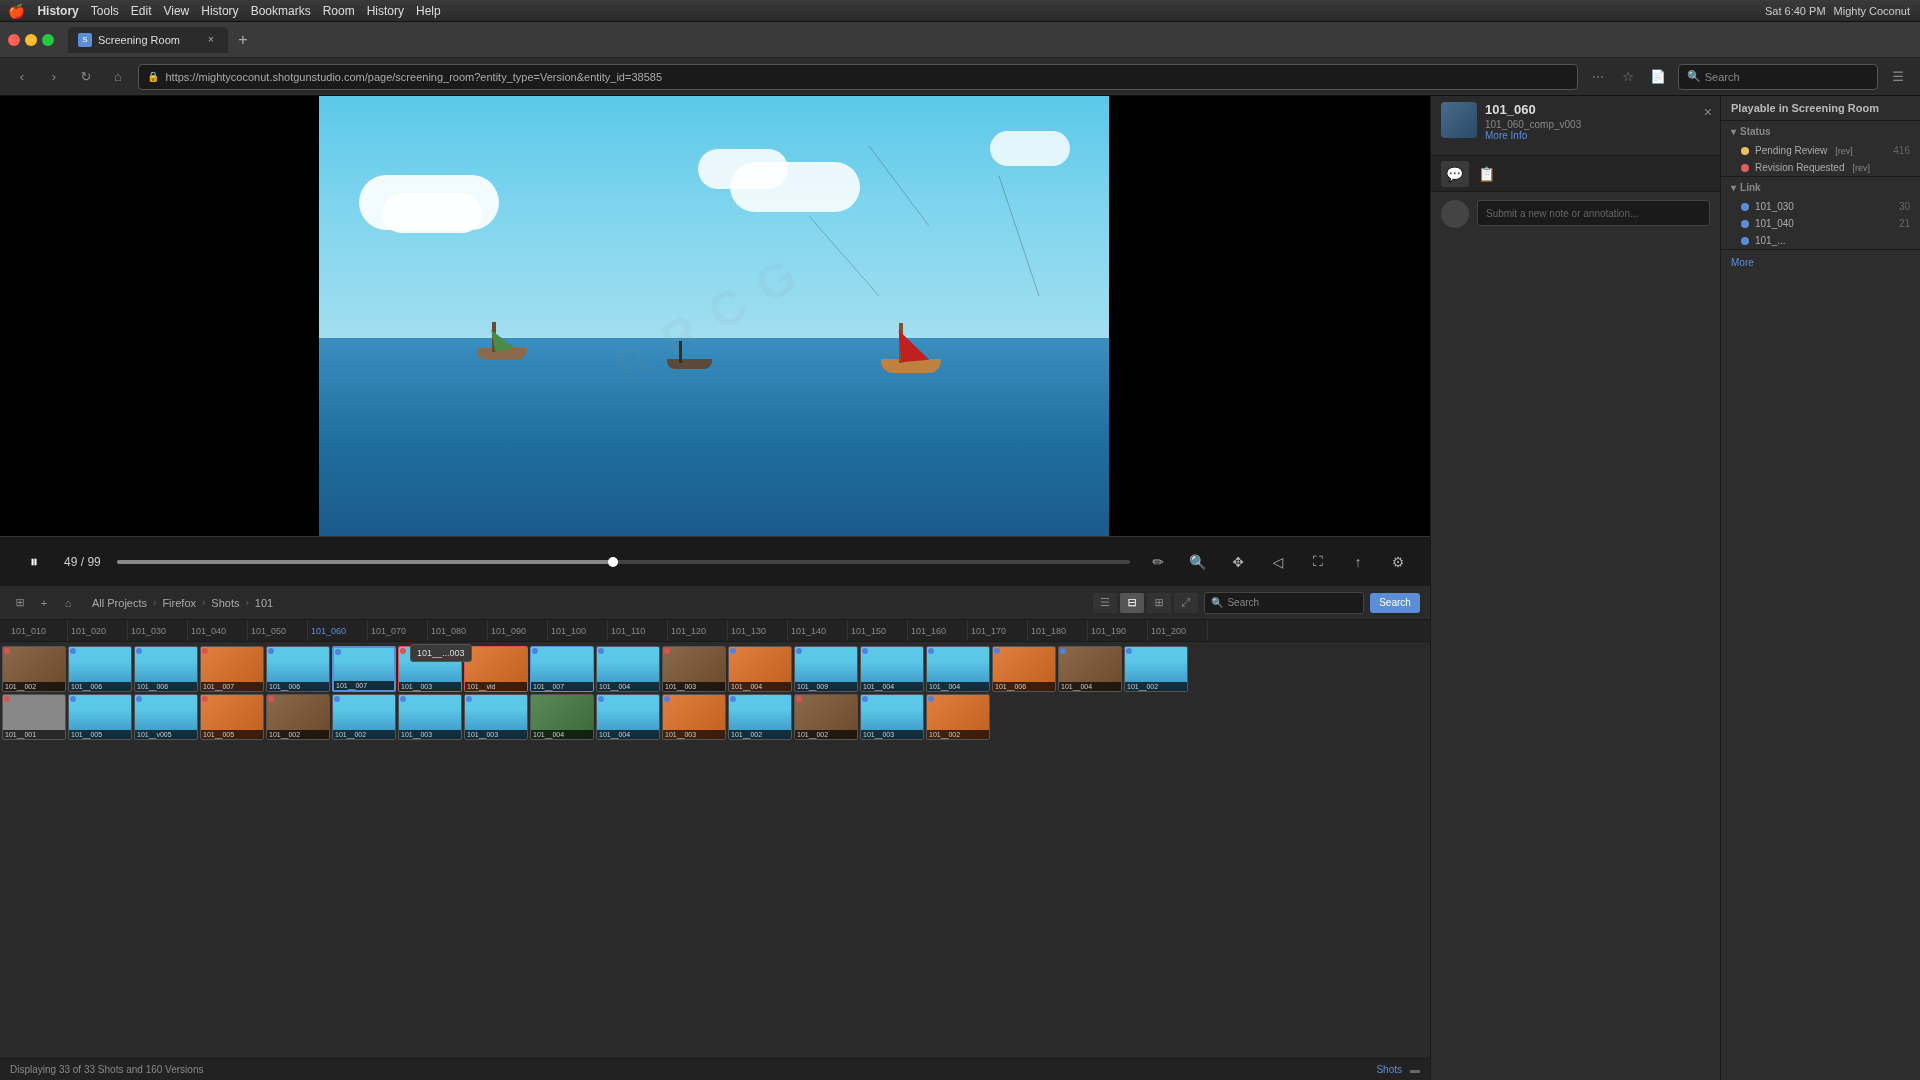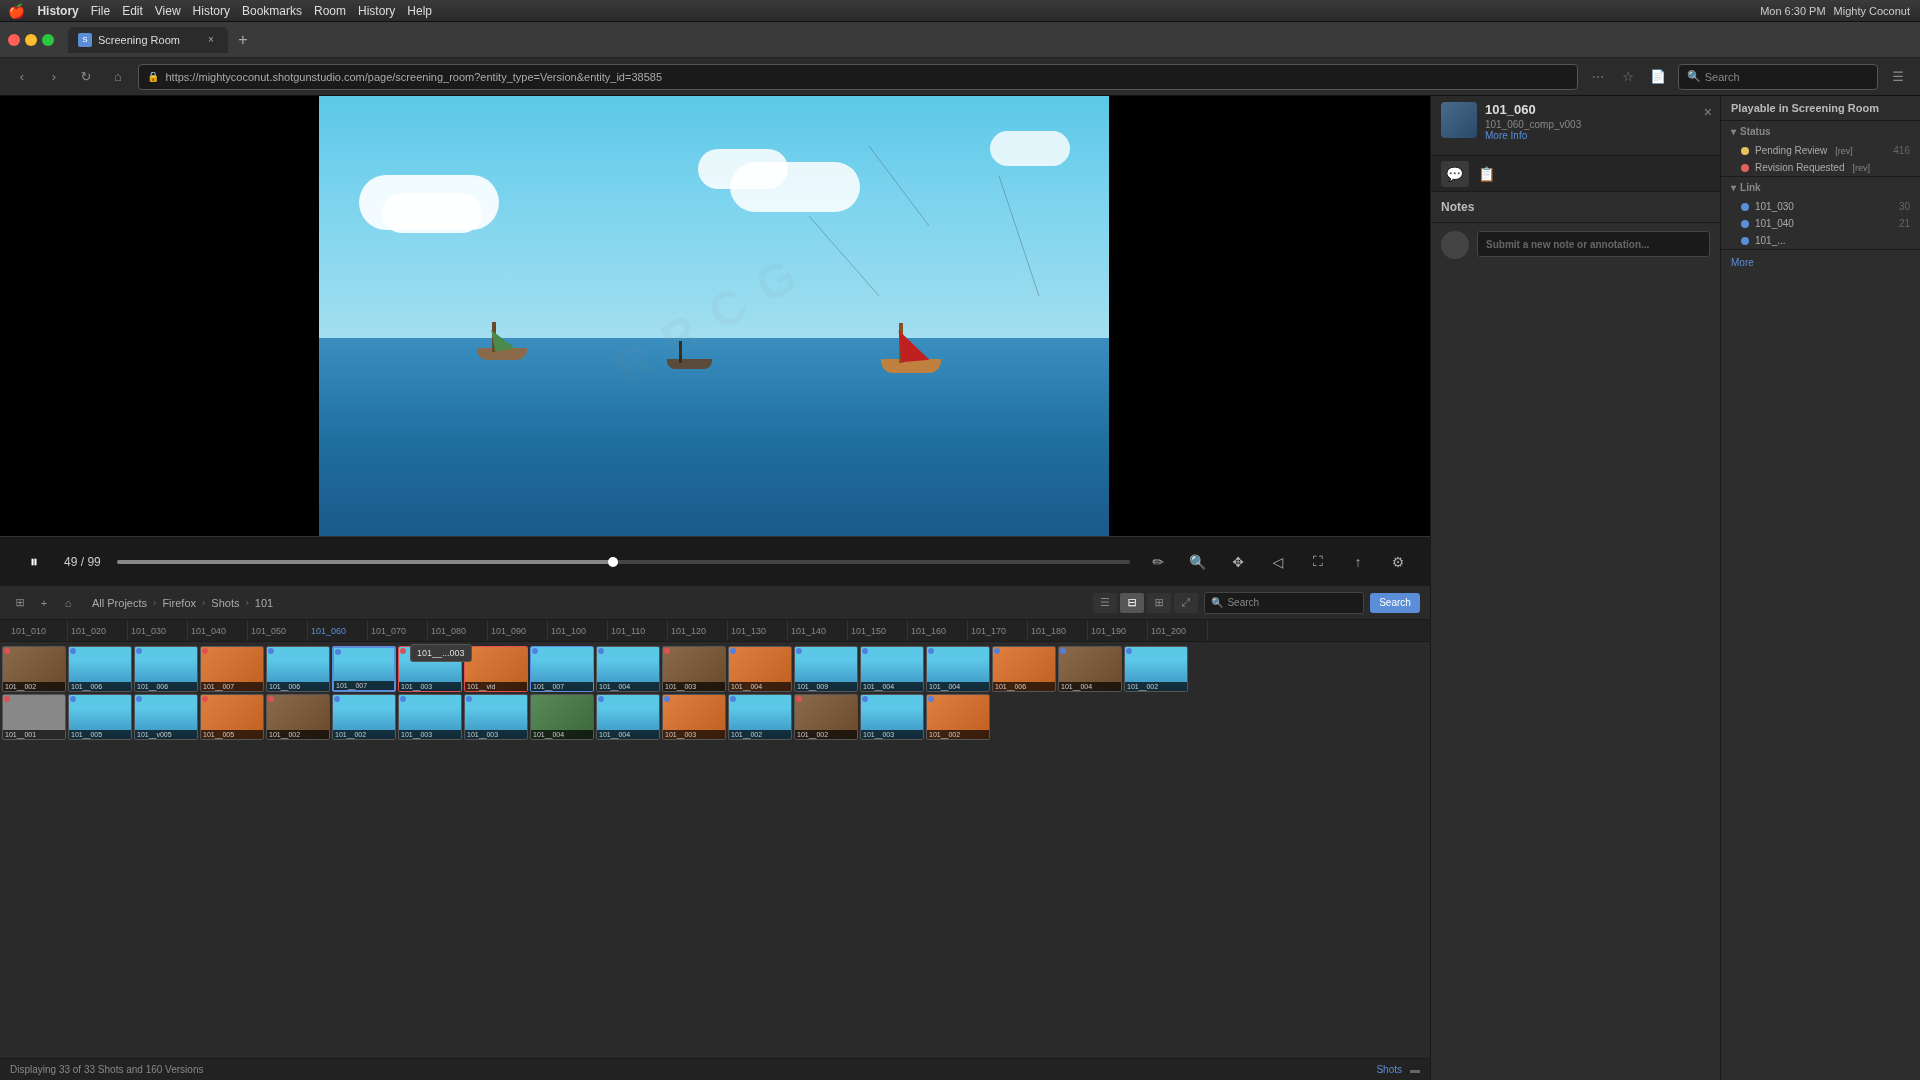--- a/index.html
+++ b/index.html
@@ -189,21 +189,21 @@
 
     
     .notes-header { padding: 8px 10px; font-size: 12px; font-weight: 600; color: #bbb; border-bottom: 1px solid #1a1a1a; }
     .note-item { padding: 8px 10px; border-bottom: 1px solid #1a1a1a; display: flex; gap: 8px; }
     .note-avatar { width: 28px; height: 28px; border-radius: 50%; flex-shrink: 0; overflow: hidden; }
     .note-avatar-img { width: 100%; height: 100%; background: linear-gradient(135deg, #7a5a9a, #5a3a7a); }
     .note-content { flex: 1; }
     .note-meta { font-size: 9px; color: #888; margin-bottom: 3px; }
     .note-meta a { color: #5b8dd9; text-decoration: none; }
     .note-text { font-size: 11px; color: #ccc; }
-    .note-input-area { padding: 8px 10px; display: flex; gap: 8px; font-weight: bold; }
+    .note-input-area { padding: 8px 10px; display: flex; gap: 8px; }
     .note-input-avatar { width: 28px; height: 28px; border-radius: 50%; background: #444; flex-shrink: 0; }
     .note-input { flex: 1; height: 26px; background: #1a1a1a; border: 1px solid #444; border-radius: 3px; padding: 0 8px; font-size: 10px; color: #888; display: flex; align-items: center; }
 
     
     .filter-panel {
       width: 200px; background: #2d2d2d; border-left: 1px solid #1a1a1a;
       display: flex; flex-direction: column; flex-shrink: 0; overflow: hidden;
     }
     .filter-header { padding: 6px 10px; font-size: 11px; font-weight: 600; color: #bbb; border-bottom: 1px solid #1a1a1a; }
     .filter-section { border-bottom: 1px solid #1a1a1a; }
@@ -217,31 +217,31 @@
     ::-webkit-scrollbar-track { background: #1a1a1a; }
     ::-webkit-scrollbar-thumb { background: #555; border-radius: 3px; }
   </style>
 </head>
 <body>
 
 <div class="mac-bar">
   <div class="mac-bar-left">
     <span style="font-size:14px;color:#ddd;cursor:pointer;">🍎</span>
     <span class="mac-menu-item bold">History</span>
-    <span class="mac-menu-item">File</span>
+    <span class="mac-menu-item">Tools</span>
     <span class="mac-menu-item">Edit</span>
     <span class="mac-menu-item">View</span>
     <span class="mac-menu-item">History</span>
     <span class="mac-menu-item">Bookmarks</span>
     <span class="mac-menu-item">Room</span>
     <span class="mac-menu-item">History</span>
     <span class="mac-menu-item">Help</span>
   </div>
   <div class="mac-bar-right">
-    <span>Mon 6:30 PM</span>
+    <span>Sat 6:40 PM</span>
     <span>Mighty Coconut</span>
   </div>
 </div>
 
 <div class="browser-chrome">
   <div class="traffic-lights">
     <div class="tl tl-red"></div>
     <div class="tl tl-yellow"></div>
     <div class="tl tl-green"></div>
   </div>
@@ -588,21 +588,20 @@
         <div class="panel-title">101_060</div>
         <div class="panel-subtitle">101_060_comp_v003</div>
         <div class="panel-more-info">More Info</div>
       </div>
       <div class="panel-close">×</div>
     </div>
     <div class="panel-tabs">
       <div class="panel-tab active">💬</div>
       <div class="panel-tab">📋</div>
     </div>
-    <div class="notes-header">Notes</div>
     <div class="note-input-area">
       <div class="note-input-avatar"></div>
       <div class="note-input">
         <span style="color:#666;font-size:10px;">Submit a new note or annotation...</span>
       </div>
     </div>
   </div>
 
   <div class="filter-panel">
     <div class="filter-header">Playable in Screening Room</div>

